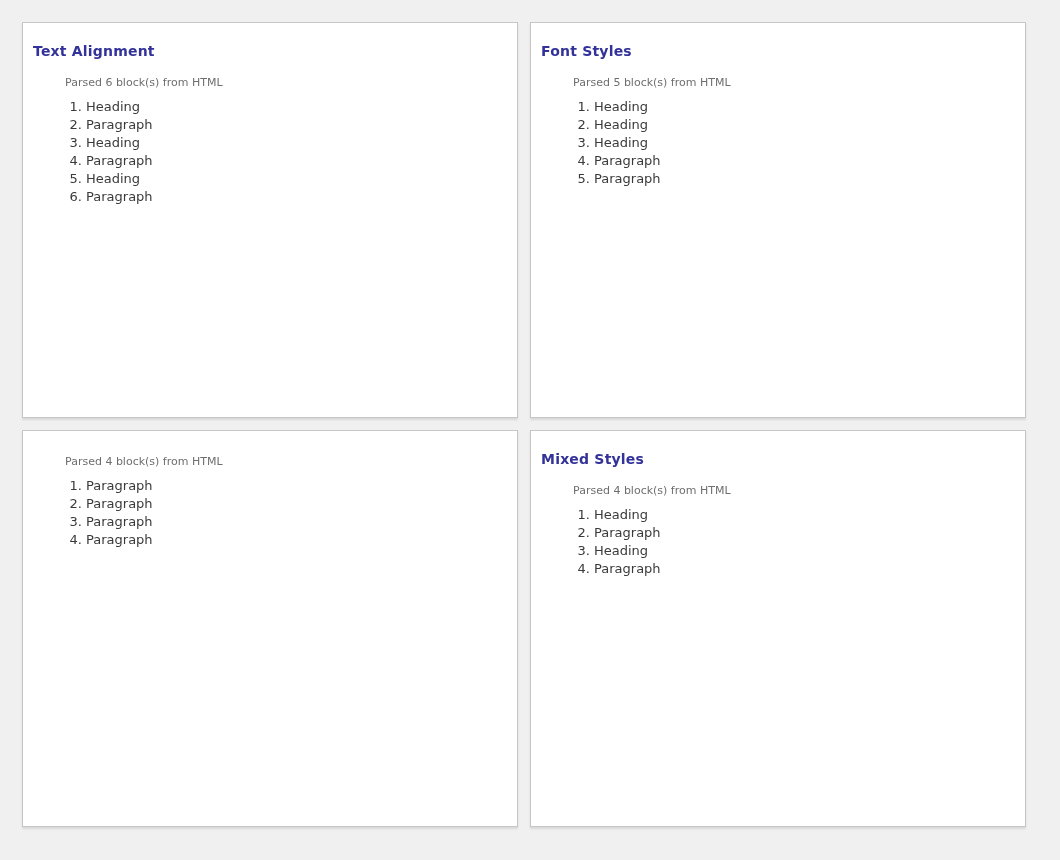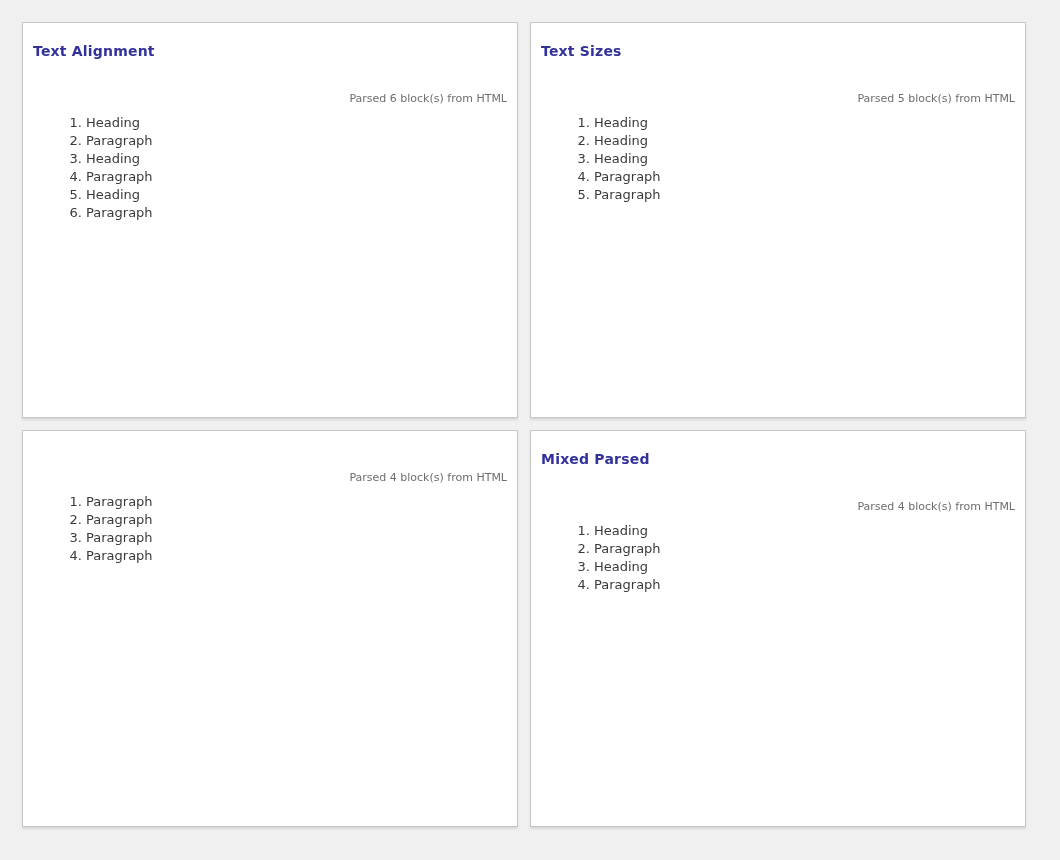--- a/index.html
+++ b/index.html
@@ -35,25 +35,24 @@
     overflow: hidden;
   }
   .panel-title {
     font-size: 14px;
     font-weight: bold;
     color: #32329a;
     line-height: 17px;
     letter-spacing: 0.2px;
   }
   .panel-subtitle {
-    margin: 32px 0 0 32px;
+    margin: 16px 0 0 32px;
     font-size: 11px;
     color: #6e6e6e;
     line-height: 13px;
-    text-align: right;
   }
   .block-list {
     margin: 9px 0 0 0;
     padding: 0 0 0 53px;
     font-size: 13px;
     color: #3a3a3a;
     list-style: decimal outside;
   }
   .block-list li {
     line-height: 18px;
@@ -72,21 +71,21 @@
           <li>Heading</li>
           <li>Paragraph</li>
           <li>Heading</li>
           <li>Paragraph</li>
           <li>Heading</li>
           <li>Paragraph</li>
         </ol>
     </section>
 
     <section class="panel">
-      <h2 class="panel-title">Text Sizes</h2>
+      <h2 class="panel-title">Font Styles</h2>
       <div class="panel-subtitle">Parsed 5 block(s) from HTML</div>
       <ol class="block-list">
           <li>Heading</li>
           <li>Heading</li>
           <li>Heading</li>
           <li>Paragraph</li>
           <li>Paragraph</li>
         </ol>
     </section>
 
@@ -94,21 +93,21 @@
       <div class="panel-subtitle">Parsed 4 block(s) from HTML</div>
       <ol class="block-list">
           <li>Paragraph</li>
           <li>Paragraph</li>
           <li>Paragraph</li>
           <li>Paragraph</li>
         </ol>
     </section>
 
     <section class="panel">
-      <h2 class="panel-title">Mixed Parsed</h2>
+      <h2 class="panel-title">Mixed Styles</h2>
       <div class="panel-subtitle">Parsed 4 block(s) from HTML</div>
       <ol class="block-list">
           <li>Heading</li>
           <li>Paragraph</li>
           <li>Heading</li>
           <li>Paragraph</li>
         </ol>
     </section>
 
   </div>

